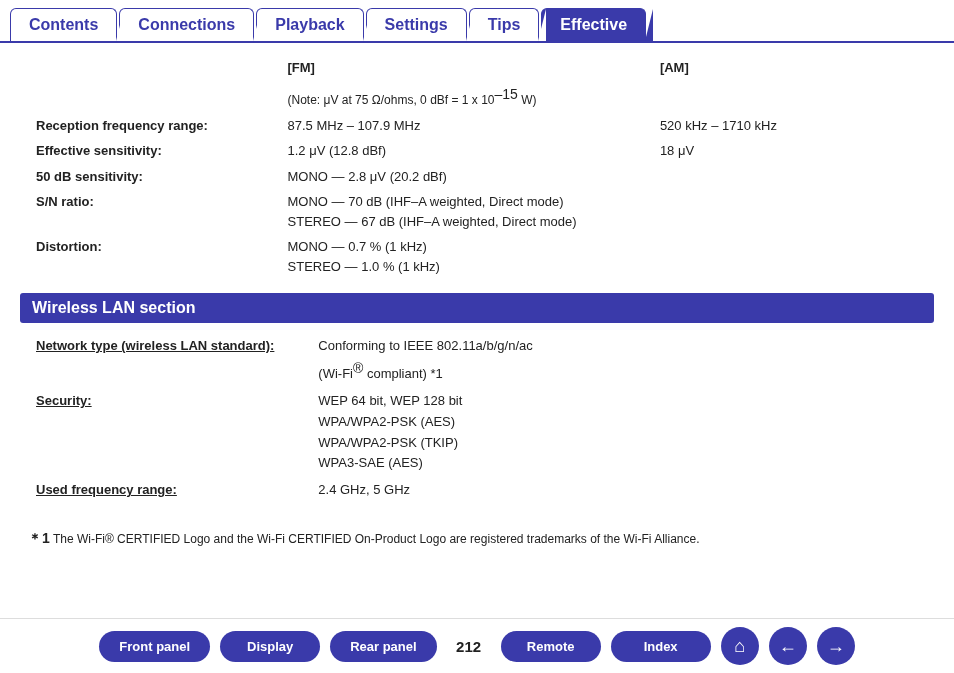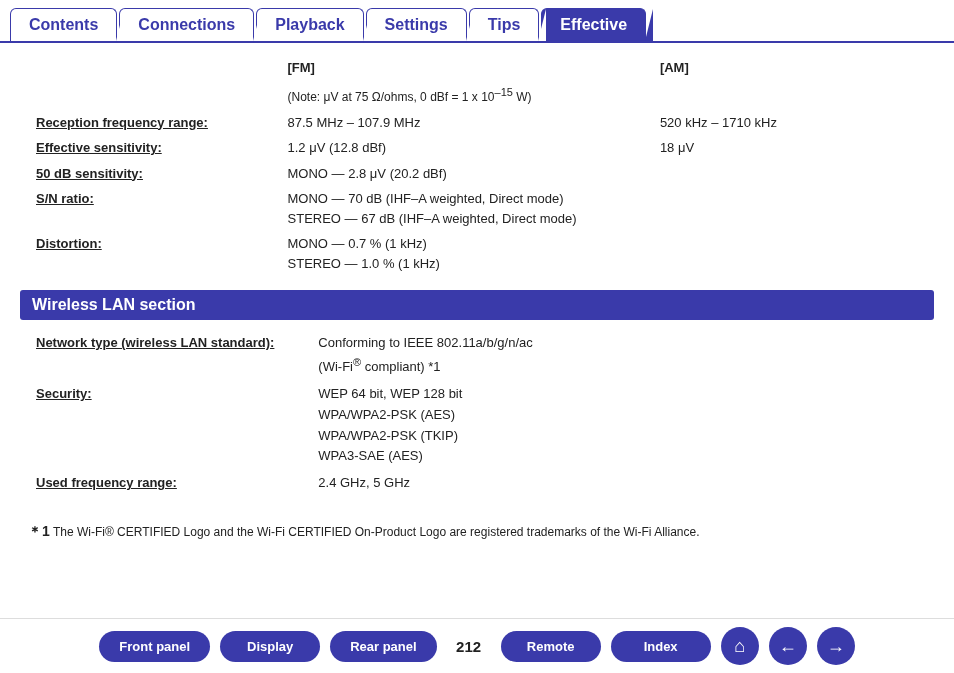--- a/index.html
+++ b/index.html
@@ -77,39 +77,38 @@
     }
     .spec-table td {
       padding: 3px 8px;
       vertical-align: top;
       line-height: 1.5;
     }
     .spec-table .col-label {
       width: 230px;
       font-weight: bold;
       padding-left: 16px;
-      text-decoration: underline;
     }
     .spec-table .col-fm {
       width: 330px;
     }
     .spec-table .col-am {
       width: 250px;
     }
     .col-header {
       font-weight: bold;
       padding-bottom: 2px;
     }
     .note-row td {
       font-size: 12px;
       padding-bottom: 4px;
     }
 
     sup {
-      font-size: 11px;
+      font-size: 14px;
       vertical-align: super;
     }
 
     .section-gap { margin-bottom: 14px; }
 
     
     .wlan-table {
       width: 100%;
       border-collapse: collapse;
       margin-bottom: 6px;

